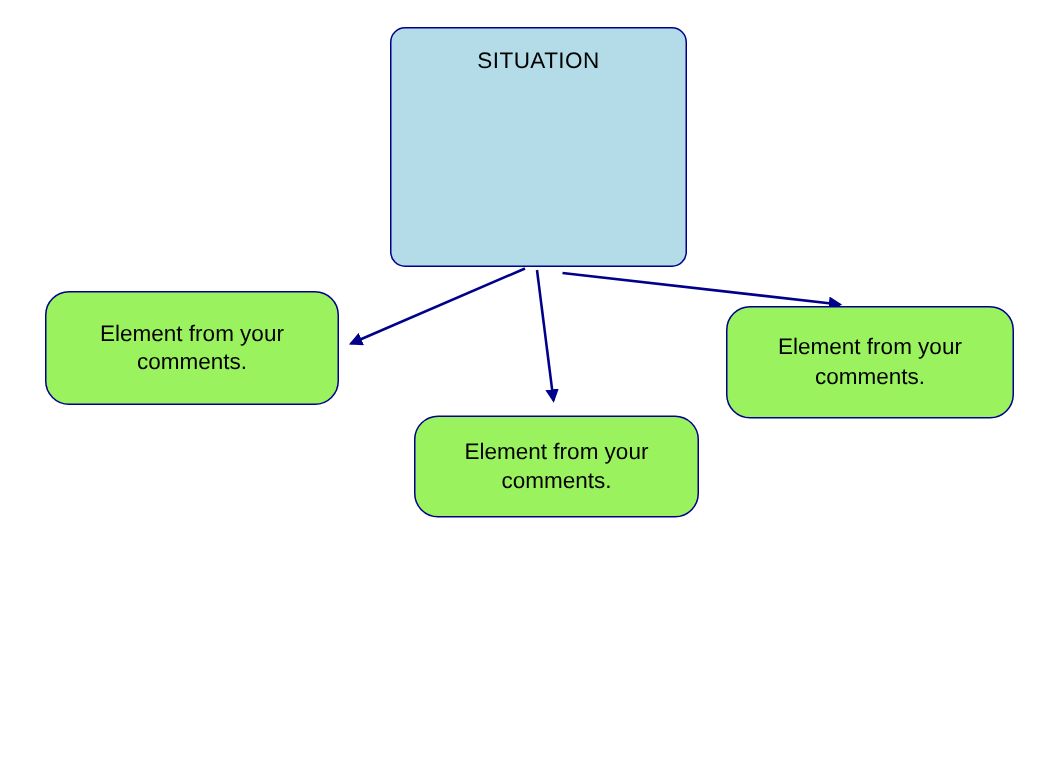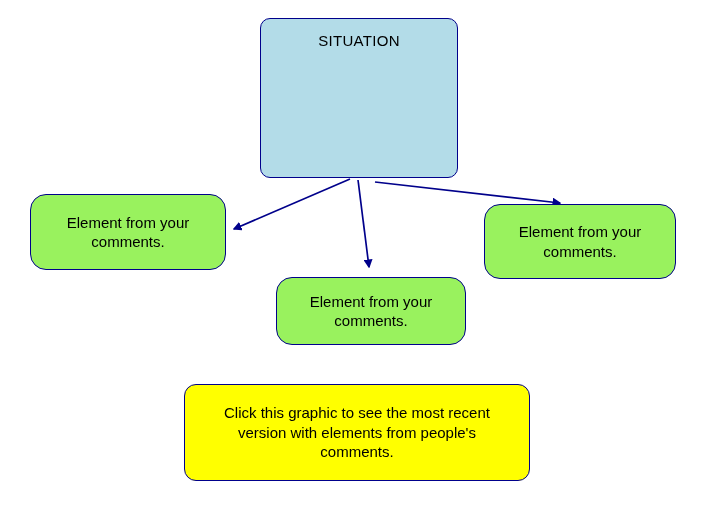--- a/index.html
+++ b/index.html
@@ -96,17 +96,14 @@
   </div>
 
   <div class="node element element-middle">
     <span>Element from your comments.</span>
   </div>
 
   <div class="node element element-right">
     <span>Element from your comments.</span>
   </div>
 
-  <div class="node note">
-    <span>Click this graphic to see the most recent version with elements from people's comments.</span>
-  </div>
 
 </div>
 
 </body></html>

